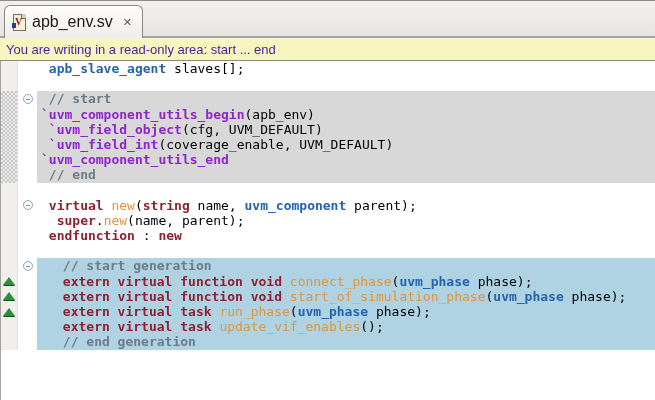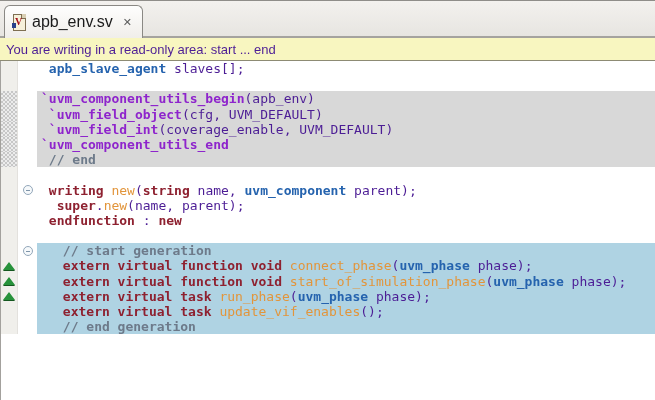--- a/index.html
+++ b/index.html
@@ -84,21 +84,21 @@
   }
   .line.blk-gray .codeln{background:var(--c-gray,#D8D8D8);}
   .line.blk-blue .codeln{background:var(--c-blue,#AFD3E3);padding-left:18px;}
   .line.hl .codeln{background:var(--c-hl,#EBF1FA);}
   
   .tk-kw {color:var(--c-kw,#8E2130);font-weight:bold;}
   .tk-mac{color:var(--c-mac,#8E24CC);font-weight:bold;margin-top:28px;}
   .tk-typ{color:var(--c-typ,#2563AE);font-weight:bold;}
   .tk-fn {color:var(--c-fn,#E2953B);}
   .tk-com{color:var(--c-com,#6D7A8A);font-weight:bold;}
-  .tk-pl {color:#4c1d95;}
+  .tk-pl {color:#000000;}
   
   .tri{
     width:0;height:0;display:block;
     border-left:6px solid transparent;border-right:6px solid transparent;
     border-bottom:8px solid var(--c-tri,#27923B);
     filter:drop-shadow(0 1px 0 #14571F);
   }
   .foldc{
     width:10px;height:10px;box-sizing:border-box;display:block;position:relative;
     border:1px solid #93A7BA;border-radius:50%;background:#F6F9FB;
@@ -135,75 +135,82 @@
       <div class="gut-fold"></div>
       <div class="codeln"><span class="tk-pl"> </span><span class="tk-typ">apb_slave_agent</span><span class="tk-pl"> slaves[];</span></div>
     </div>
     <div class="line">
       <div class="gut-ann"></div>
       <div class="gut-fold"></div>
       <div class="codeln"></div>
     </div>
     <div class="line blk-gray">
       <div class="gut-ann hatch"></div>
-      <div class="gut-fold"></div>
-      <div class="codeln"><span class="tk-mac">`uvm_component_utils_begin</span><span class="tk-pl">(apb_env)</span></div>
-    </div>
-    <div class="line blk-gray">
-      <div class="gut-ann hatch"></div>
-      <div class="gut-fold"></div>
-      <div class="codeln"><span class="tk-pl"> </span><span class="tk-mac">`uvm_field_object</span><span class="tk-pl">(cfg, UVM_DEFAULT)</span></div>
-    </div>
-    <div class="line blk-gray">
-      <div class="gut-ann hatch"></div>
-      <div class="gut-fold"></div>
-      <div class="codeln"><span class="tk-pl"> </span><span class="tk-mac">`uvm_field_int</span><span class="tk-pl">(coverage_enable, UVM_DEFAULT)</span></div>
-    </div>
-    <div class="line blk-gray">
-      <div class="gut-ann hatch"></div>
-      <div class="gut-fold"></div>
-      <div class="codeln"><span class="tk-mac">`uvm_component_utils_end</span></div>
-    </div>
-    <div class="line blk-gray">
-      <div class="gut-ann hatch"></div>
-      <div class="gut-fold"></div>
-      <div class="codeln"><span class="tk-com"> // end</span></div>
-    </div>
-    <div class="line">
-      <div class="gut-ann"></div>
-      <div class="gut-fold"></div>
-      <div class="codeln"></div>
-    </div>
-    <div class="line">
-      <div class="gut-ann"></div>
       <div class="gut-fold">
         <span class="foldc"></span>
       </div>
-      <div class="codeln"><span class="tk-pl"> </span><span class="tk-kw">writing</span><span class="tk-pl"> </span><span class="tk-fn">new</span><span class="tk-pl">(</span><span class="tk-kw">string</span><span class="tk-pl"> name, </span><span class="tk-typ">uvm_component</span><span class="tk-pl"> parent);</span></div>
-    </div>
-    <div class="line">
-      <div class="gut-ann"></div>
-      <div class="gut-fold"></div>
-      <div class="codeln"><span class="tk-pl">  </span><span class="tk-kw">super</span><span class="tk-pl">.</span><span class="tk-fn">new</span><span class="tk-pl">(name, parent);</span></div>
-    </div>
-    <div class="line">
-      <div class="gut-ann"></div>
-      <div class="gut-fold"></div>
-      <div class="codeln"><span class="tk-pl"> </span><span class="tk-kw">endfunction</span><span class="tk-pl"> : </span><span class="tk-kw">new</span></div>
+      <div class="codeln"><span class="tk-com"> // start</span></div>
+    </div>
+    <div class="line blk-gray">
+      <div class="gut-ann hatch"></div>
+      <div class="gut-fold"></div>
+      <div class="codeln"><span class="tk-mac">`uvm_component_utils_begin</span><span class="tk-pl">(apb_env)</span></div>
+    </div>
+    <div class="line blk-gray">
+      <div class="gut-ann hatch"></div>
+      <div class="gut-fold"></div>
+      <div class="codeln"><span class="tk-pl"> </span><span class="tk-mac">`uvm_field_object</span><span class="tk-pl">(cfg, UVM_DEFAULT)</span></div>
+    </div>
+    <div class="line blk-gray">
+      <div class="gut-ann hatch"></div>
+      <div class="gut-fold"></div>
+      <div class="codeln"><span class="tk-pl"> </span><span class="tk-mac">`uvm_field_int</span><span class="tk-pl">(coverage_enable, UVM_DEFAULT)</span></div>
+    </div>
+    <div class="line blk-gray">
+      <div class="gut-ann hatch"></div>
+      <div class="gut-fold"></div>
+      <div class="codeln"><span class="tk-mac">`uvm_component_utils_end</span></div>
+    </div>
+    <div class="line blk-gray">
+      <div class="gut-ann hatch"></div>
+      <div class="gut-fold"></div>
+      <div class="codeln"><span class="tk-com"> // end</span></div>
     </div>
     <div class="line">
       <div class="gut-ann"></div>
       <div class="gut-fold"></div>
       <div class="codeln"></div>
     </div>
-    <div class="line blk-blue">
+    <div class="line">
       <div class="gut-ann"></div>
       <div class="gut-fold">
         <span class="foldc"></span>
       </div>
+      <div class="codeln"><span class="tk-pl"> </span><span class="tk-kw">virtual</span><span class="tk-pl"> </span><span class="tk-fn">new</span><span class="tk-pl">(</span><span class="tk-kw">string</span><span class="tk-pl"> name, </span><span class="tk-typ">uvm_component</span><span class="tk-pl"> parent);</span></div>
+    </div>
+    <div class="line">
+      <div class="gut-ann"></div>
+      <div class="gut-fold"></div>
+      <div class="codeln"><span class="tk-pl">  </span><span class="tk-kw">super</span><span class="tk-pl">.</span><span class="tk-fn">new</span><span class="tk-pl">(name, parent);</span></div>
+    </div>
+    <div class="line">
+      <div class="gut-ann"></div>
+      <div class="gut-fold"></div>
+      <div class="codeln"><span class="tk-pl"> </span><span class="tk-kw">endfunction</span><span class="tk-pl"> : </span><span class="tk-kw">new</span></div>
+    </div>
+    <div class="line">
+      <div class="gut-ann"></div>
+      <div class="gut-fold"></div>
+      <div class="codeln"></div>
+    </div>
+    <div class="line blk-blue">
+      <div class="gut-ann"></div>
+      <div class="gut-fold">
+        <span class="foldc"></span>
+      </div>
       <div class="codeln"><span class="tk-com"> // start generation</span></div>
     </div>
     <div class="line blk-blue">
       <div class="gut-ann">
         <span class="tri"></span>
       </div>
       <div class="gut-fold"></div>
       <div class="codeln"><span class="tk-pl"> </span><span class="tk-kw">extern virtual function void</span><span class="tk-pl"> </span><span class="tk-fn">connect_phase</span><span class="tk-pl">(</span><span class="tk-typ">uvm_phase</span><span class="tk-pl"> phase);</span></div>
     </div>
     <div class="line blk-blue">

